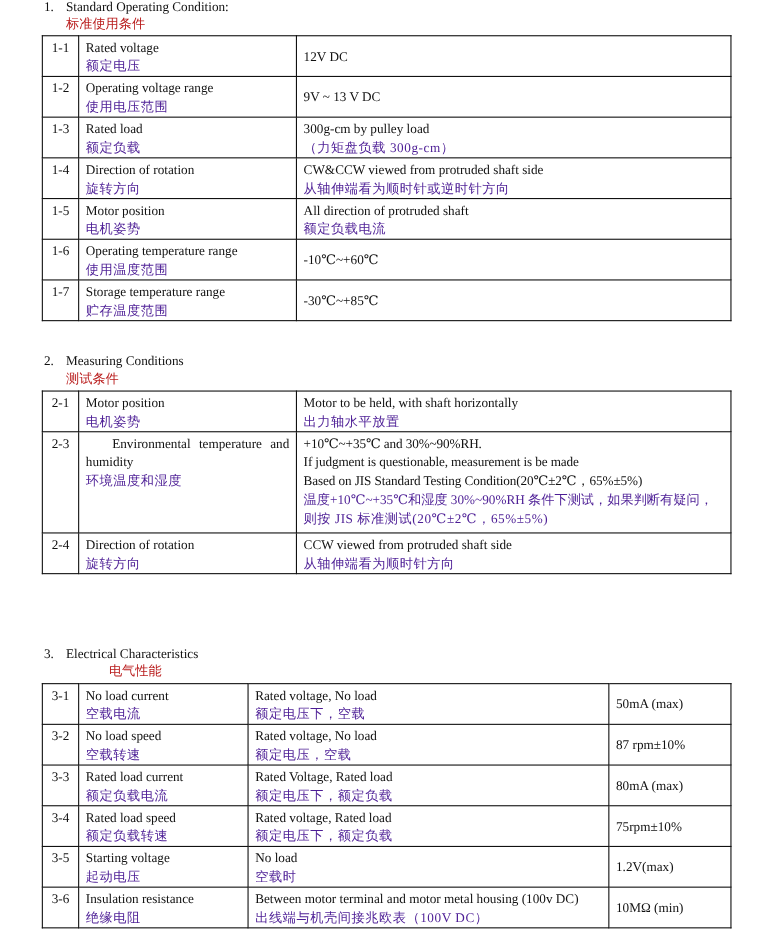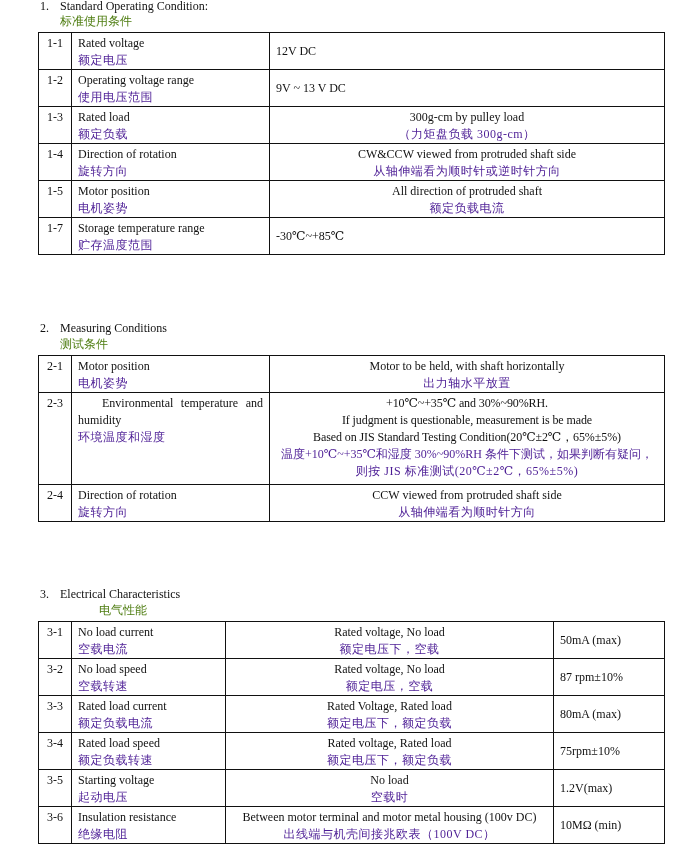--- a/index.html
+++ b/index.html
@@ -3,30 +3,30 @@
 <meta charset="utf-8">
 <style>
   html, body { margin: 0; padding: 0; background: #ffffff; }
   body {
     width: 690px; height: 859px; position: relative; overflow: hidden;
     font-family: "Liberation Serif", "DejaVu Serif", serif;
     color: #111; font-size: 12px;
   }
   .sec-title { position: absolute; left: 40px; font-size: 12px; line-height: 14px; white-space: nowrap; }
   .sec-title .num { display: inline-block; width: 20px; }
-  .sec-sub { position: absolute; left: 60px; font-size: 12px; line-height: 14px; color: #4d7c0f; white-space: nowrap; }
+  .sec-sub { position: absolute; left: 60px; font-size: 12px; line-height: 14px; color: #b91c1c; white-space: nowrap; }
   table.spec {
     position: absolute; left: 38px; border-collapse: collapse; table-layout: fixed;
     font-size: 12px; line-height: 17px;
   }
   table.spec td { border: 1.3px solid #111; padding: 0 6px; vertical-align: top; }
   table.spec td.id { text-align: center; padding: 2px 0 0 0; }
   table.spec td.name { padding-top: 2px; }
   table.spec td.val { vertical-align: middle; }
-  table.spec td.valtop { vertical-align: top; padding-top: 2px; text-align: center; }
+  table.spec td.valtop { vertical-align: top; padding-top: 2px; }
   .en { display: block; white-space: nowrap; }
   .zh { display: block; color: #4c1d95; white-space: nowrap; letter-spacing: 0.5px; }
   .just { text-align: justify; text-align-last: justify; display: block; white-space: normal; margin-left: 24px; }
 </style>
 </head>
 <body>
 
 <div class="sec-title" style="top:-1px;"><span class="num">1.</span><span>Standard Operating Condition:</span></div>
 <div class="sec-sub" style="top:14px;">标准使用条件</div>
 
@@ -81,20 +81,30 @@
   </tr>
   <tr style="height:37px">
     <td class="id">1-5</td>
     <td class="name">
           <span class="en">Motor position</span>
           <span class="zh">电机姿势</span>
         </td>
     <td class="valtop">
           <span class="en">All direction of protruded shaft</span>
           <span class="zh">额定负载电流</span>
+        </td>
+  </tr>
+  <tr style="height:37px">
+    <td class="id">1-6</td>
+    <td class="name">
+          <span class="en">Operating temperature range</span>
+          <span class="zh">使用温度范围</span>
+        </td>
+    <td class="val">
+          <span class="en">-10℃~+60℃</span>
         </td>
   </tr>
   <tr style="height:37px">
     <td class="id">1-7</td>
     <td class="name">
           <span class="en">Storage temperature range</span>
           <span class="zh">贮存温度范围</span>
         </td>
     <td class="val">
           <span class="en">-30℃~+85℃</span>

